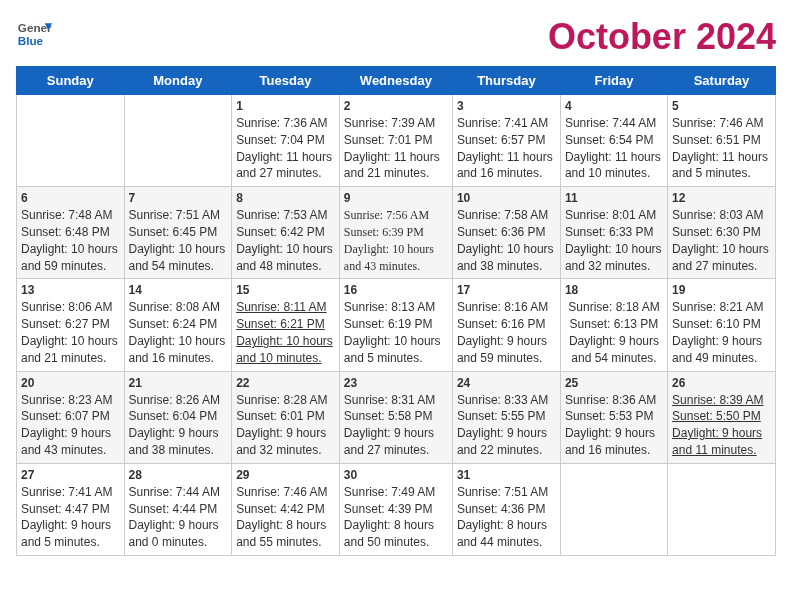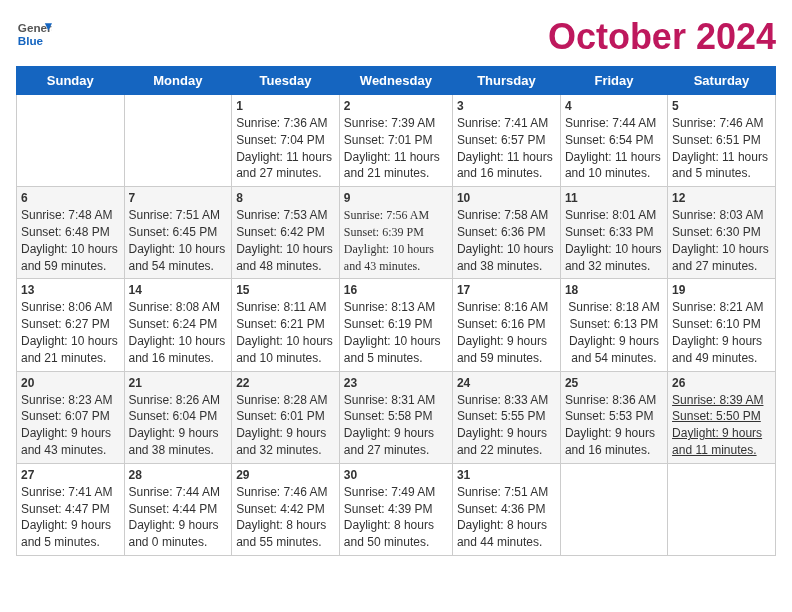--- a/index.html
+++ b/index.html
@@ -204,21 +204,21 @@
         </td>
         <td>
           <div class="day-number">14</div>
           <div class="day-info" style="white-space: pre-line;">Sunrise: 8:08 AM
 Sunset: 6:24 PM
 Daylight: 10 hours
 and 16 minutes.</div>
         </td>
         <td>
           <div class="day-number">15</div>
-          <div class="day-info" style="white-space: pre-line;">Sunrise: 8:11 AM
+          <div class="day-info" style="white-space: pre-line; text-decoration: underline;">Sunrise: 8:11 AM
 Sunset: 6:21 PM
 Daylight: 10 hours
 and 10 minutes.</div>
         </td>
         <td>
           <div class="day-number">16</div>
           <div class="day-info" style="white-space: pre-line;">Sunrise: 8:13 AM
 Sunset: 6:19 PM
 Daylight: 10 hours
 and 5 minutes.</div>

